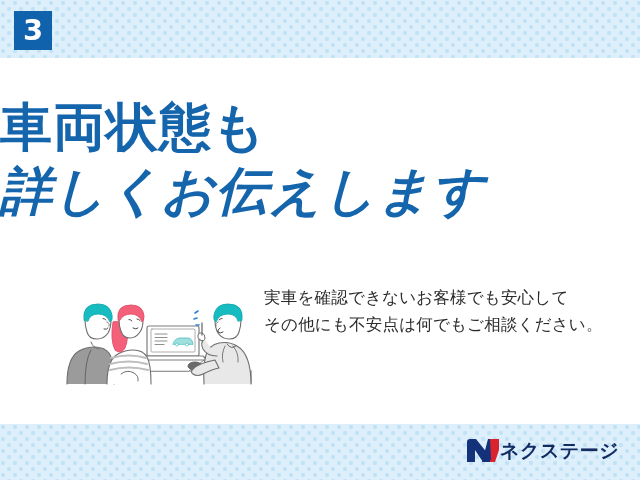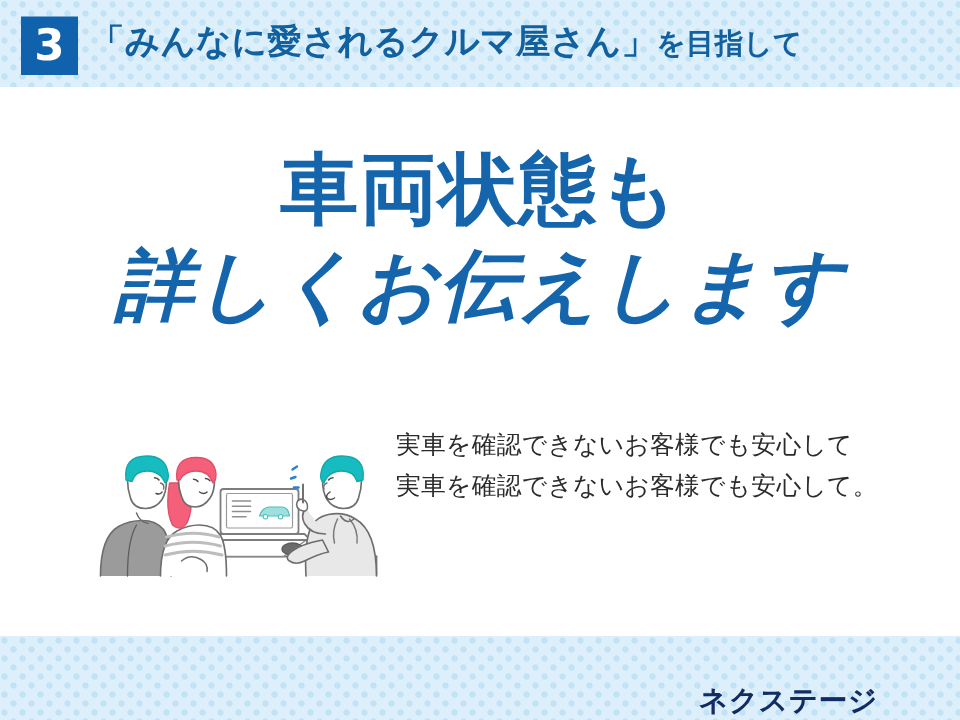--- a/index.html
+++ b/index.html
@@ -65,21 +65,21 @@
     font-weight: bold;
     letter-spacing: 0.2px;
   }
 
   
   #headline {
     position: absolute;
     left: 0;
     top: 96px;
     width: 640px;
-    text-align: center;
+    text-align: left;
     color: #1565ad;
     font-weight: bold;
     letter-spacing: 1px;
   }
   #headline .line1 {
     display: block;
     font-size: 52px;
     line-height: 62px;
   }
   #headline .line2 {
@@ -92,66 +92,60 @@
   
   #body-copy {
     position: absolute;
     left: 264px;
     top: 285px;
     width: 350px;
     color: #2b2b2b;
     font-size: 16.5px;
     line-height: 26.5px;
     letter-spacing: 0.2px;
-    font-family: Liberation Mono, monospace;
   }
   #body-copy .bline { display: block; white-space: nowrap; }
 
   
   #illustration {
     position: absolute;
     left: 55px;
     top: 278px;
     width: 200px;
     height: 108px;
   }
 
   
   #footer-logo {
     position: absolute;
     left: 466px;
     top: 436px;
     height: 30px;
     display: flex;
     align-items: center;
-    gap: 18px;
-    flex-direction: column;
+    gap: 0;
   }
   #logo-mark { width: 34px; height: 26px; display: block; }
   #logo-word {
     color: #122c63;
     font-size: 19px;
     font-weight: bold;
     letter-spacing: 0.5px;
     white-space: nowrap;
   }
 </style>
 </head>
 <body>
 
 <div id="page">
 
   <div id="header-band" class="dot-band"></div>
 
   <div id="step-badge">3</div>
 
-  <div id="header-title">
-    <span class="big">「みんなに愛されるクルマ屋さん」</span>
-    <span class="small">を目指して</span>
-  </div>
 
   <div id="headline">
     <span class="line1">車両状態も</span>
     <span class="line2">詳しくお伝えします</span>
   </div>
 
   <div id="illustration">
     <svg viewBox="0 0 200 108" width="200" height="108">
       <g fill="none" stroke="#6e6e6e" stroke-width="1.1" stroke-linecap="round" stroke-linejoin="round">
 
@@ -236,21 +230,21 @@
             <path d="M139 41 L142 40"></path>
             <path d="M141 47 L144 47"></path>
           </g>
         </g>
       </g>
     </svg>
   </div>
 
   <div id="body-copy">
     <span class="bline">実車を確認できないお客様でも安心して</span>
-    <span class="bline">実車を確認できないお客様でも安心して。</span>
+    <span class="bline">その他にも不安点は何でもご相談ください。</span>
   </div>
 
   <div id="footer-band" class="dot-band"></div>
 
   <div id="footer-logo">
     <svg id="logo-mark" viewBox="0 0 34 26">
       <path d="M1 24 L1 4 Q1 1 4 1 L10 1 L22 16 L22 1 L31 1 L31 10 L24 24 L17 24 L9 12 L9 24 Z" fill="#14327a"></path>
       <path d="M22 1 L31 1 L31 9 L23 24 L16 24 Z" fill="#14327a"></path>
       <path d="M23.5 24 L33 4 L33 12 L29 24 Z" fill="#d9232e"></path>
       <path d="M24 1 L33 1 L33 7 L25 22 Z" fill="#d9232e"></path>

